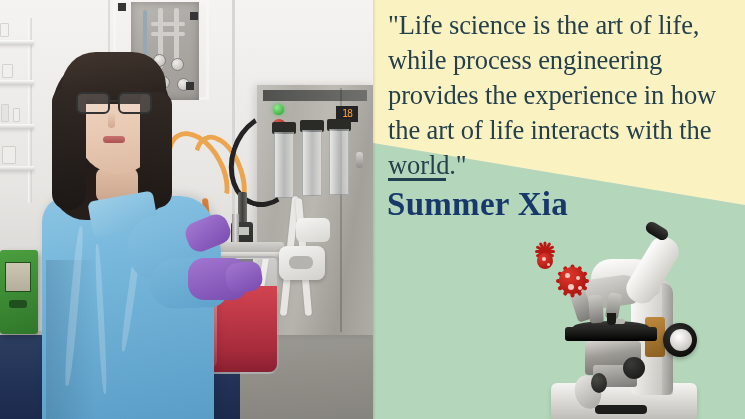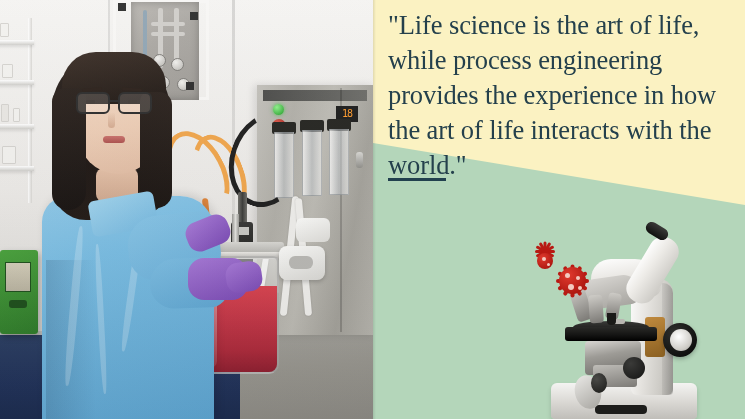--- a/index.html
+++ b/index.html
@@ -655,20 +655,21 @@
     <div class="photo-grade"></div>
   </div>
 
   <div class="panel">
     <div class="panel-yellow"></div>
     <div class="panel-green"></div>
     <div class="panel-shadow-left"></div>
 
     <div class="quote">"Life science is the art of life, while process engineering provides the experience in how the art of life interacts with the world."</div>
     <div class="divider"></div>
+    <div class="author">Summer Xia</div>
 
     <div class="scope">
       <div class="sc-base"></div>
       <div class="sc-base-strip"></div>
       <div class="sc-arm"></div>
       <div class="sc-arm-shadow"></div>
       <div class="sc-focus-block"></div>
       <div class="sc-stage-plate"></div>
       <div class="sc-stage"></div>
       <div class="sc-stage-clip"></div>

